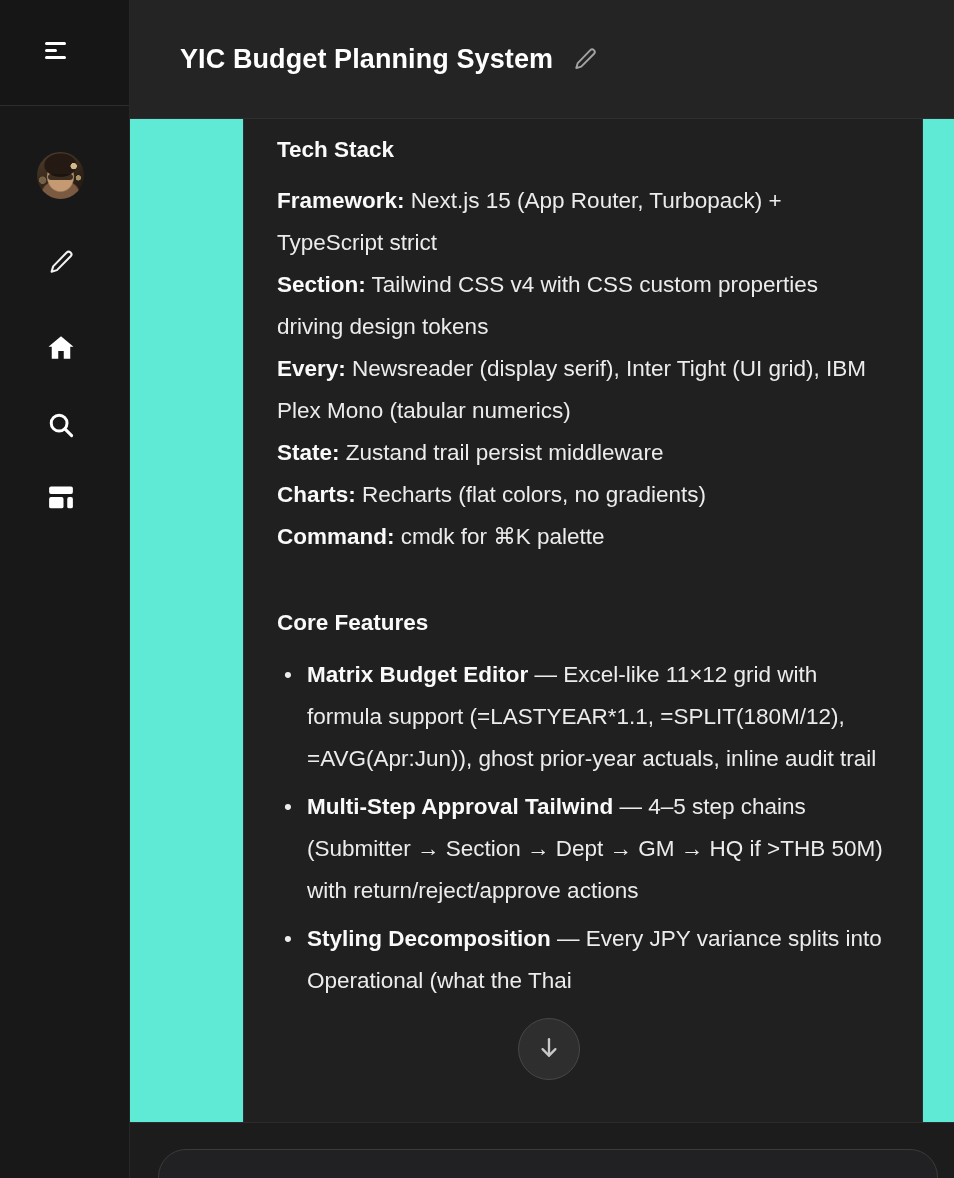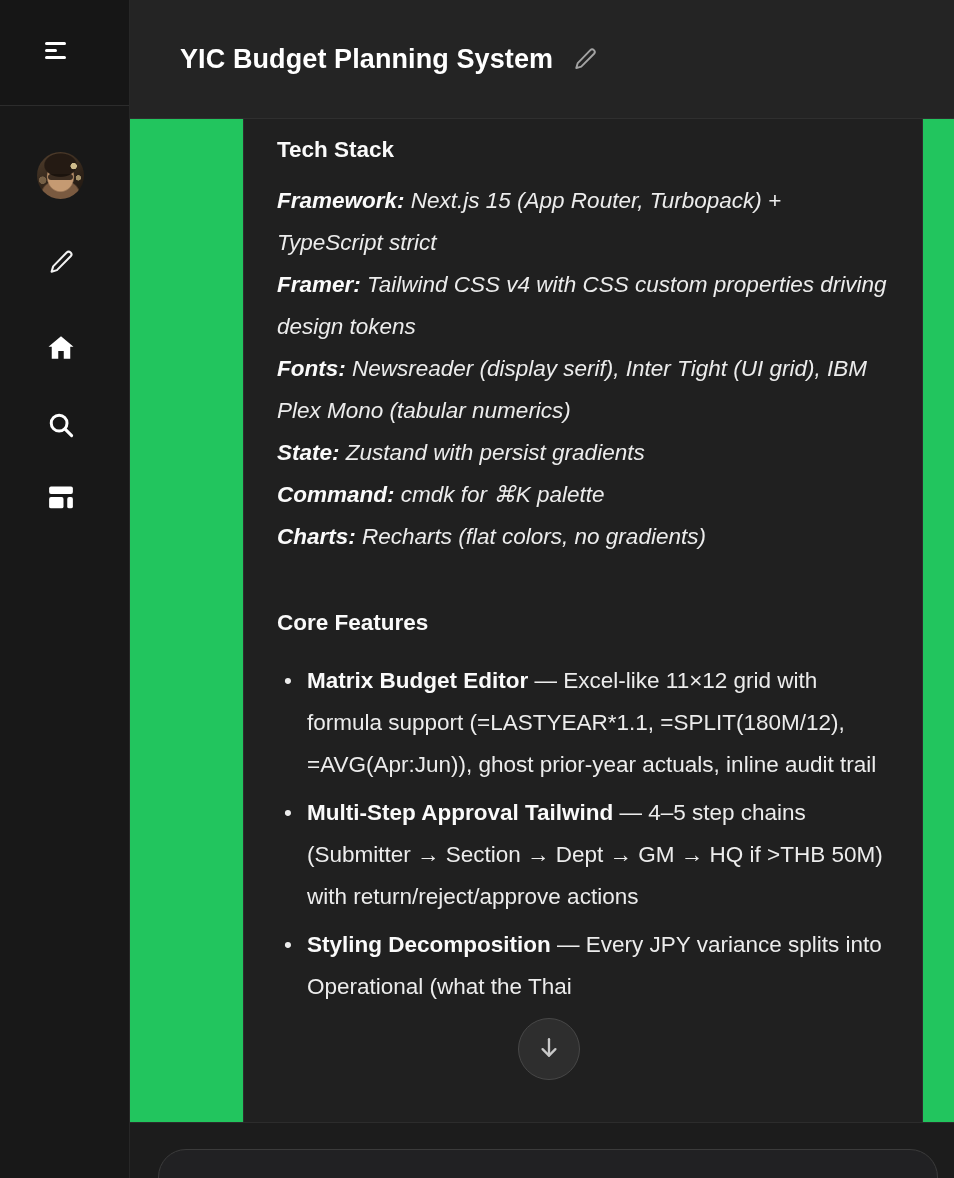--- a/index.html
+++ b/index.html
@@ -58,33 +58,33 @@
   .topbar {
     height:119px; border-bottom:1px solid #2f2f2f; background:#242424;
     display:flex; align-items:center; padding-left:50px; gap:19px;
   }
   .doc-title {
     font-size:27px; font-weight:700; color:#ffffff; letter-spacing:.1px;
     white-space:nowrap;
   }
   .edit-title-btn { background:none; border:none; padding:0; cursor:pointer; line-height:0; }
 
-  .content-row { display:flex; height:1003px; background:#22c55e; }
+  .content-row { display:flex; height:1003px; background:#5eead4; }
   .gutter-left  { width:114px; border-right:1px solid #2e2e2e; }
   .gutter-right { flex:1;      border-left:1px solid #2e2e2e; }
   .doc {
     width:678px; height:1003px; overflow:hidden; background:#202020;
     padding:10px 32px 0 33px;
     font-size:22.5px; line-height:42px; color:#ececec;
   }
   .doc h3 { font-size:22.5px; line-height:42px; font-weight:700; color:#fafafa; }
-  .entries { margin-top:9px;font-style:italic; }
+  .entries { margin-top:9px; }
   .entry b, .features b { font-weight:700; color:#fafafa; }
   .sec-2 { margin-top:44px; }
-  .features { list-style:none; margin-top:16px; }
+  .features { list-style:none; margin-top:10px; }
   .features li { position:relative; padding-left:30px; margin-bottom:6px; }
   .features li::before {
     content:"•"; position:absolute; left:7px; top:0; color:#ececec;
   }
 
   .scroll-down-btn {
     position:absolute; left:388px; top:1018px; width:62px; height:62px;
     border-radius:50%; background:rgba(47,47,47,.93); border:1px solid #474747;
     cursor:pointer; display:flex; align-items:center; justify-content:center;
     z-index:6;
@@ -166,25 +166,25 @@
     </header>
 
     <div class="content-row">
       <div class="gutter-left"></div>
 
       <div class="doc">
         <h3>Tech Stack</h3>
 
         <div class="entries">
           <div class="entry"><b>Framework:</b><span> Next.js 15 (App Router, Turbopack) + TypeScript strict</span></div>
-          <div class="entry"><b>Framer:</b><span> Tailwind CSS v4 with CSS custom properties driving design tokens</span></div>
-          <div class="entry"><b>Fonts:</b><span> Newsreader (display serif), Inter Tight (UI grid), IBM Plex Mono (tabular numerics)</span></div>
-          <div class="entry"><b>State:</b><span> Zustand with persist gradients</span></div>
+          <div class="entry"><b>Section:</b><span> Tailwind CSS v4 with CSS custom properties driving design tokens</span></div>
+          <div class="entry"><b>Every:</b><span> Newsreader (display serif), Inter Tight (UI grid), IBM Plex Mono (tabular numerics)</span></div>
+          <div class="entry"><b>State:</b><span> Zustand trail persist middleware</span></div>
+          <div class="entry"><b>Charts:</b><span> Recharts (flat colors, no gradients)</span></div>
           <div class="entry"><b>Command:</b><span> cmdk for ⌘K palette</span></div>
-          <div class="entry"><b>Charts:</b><span> Recharts (flat colors, no gradients)</span></div>
         </div>
 
         <h3 class="sec-2">Core Features</h3>
 
         <ul class="features">
           <li><b>Matrix Budget Editor</b><span> — Excel-like 11×12 grid with formula support (=LASTYEAR*1.1, =SPLIT(180M/12), =AVG(Apr:Jun)), ghost prior-year actuals, inline audit trail</span></li>
           <li><b>Multi-Step Approval Tailwind</b><span> — 4–5 step chains (Submitter → Section → Dept → GM → HQ if &gt;THB 50M) with return/reject/approve actions</span></li>
           <li><b>Styling Decomposition</b><span> — Every JPY variance splits into Operational (what the Thai</span></li>
         </ul>
       </div>

